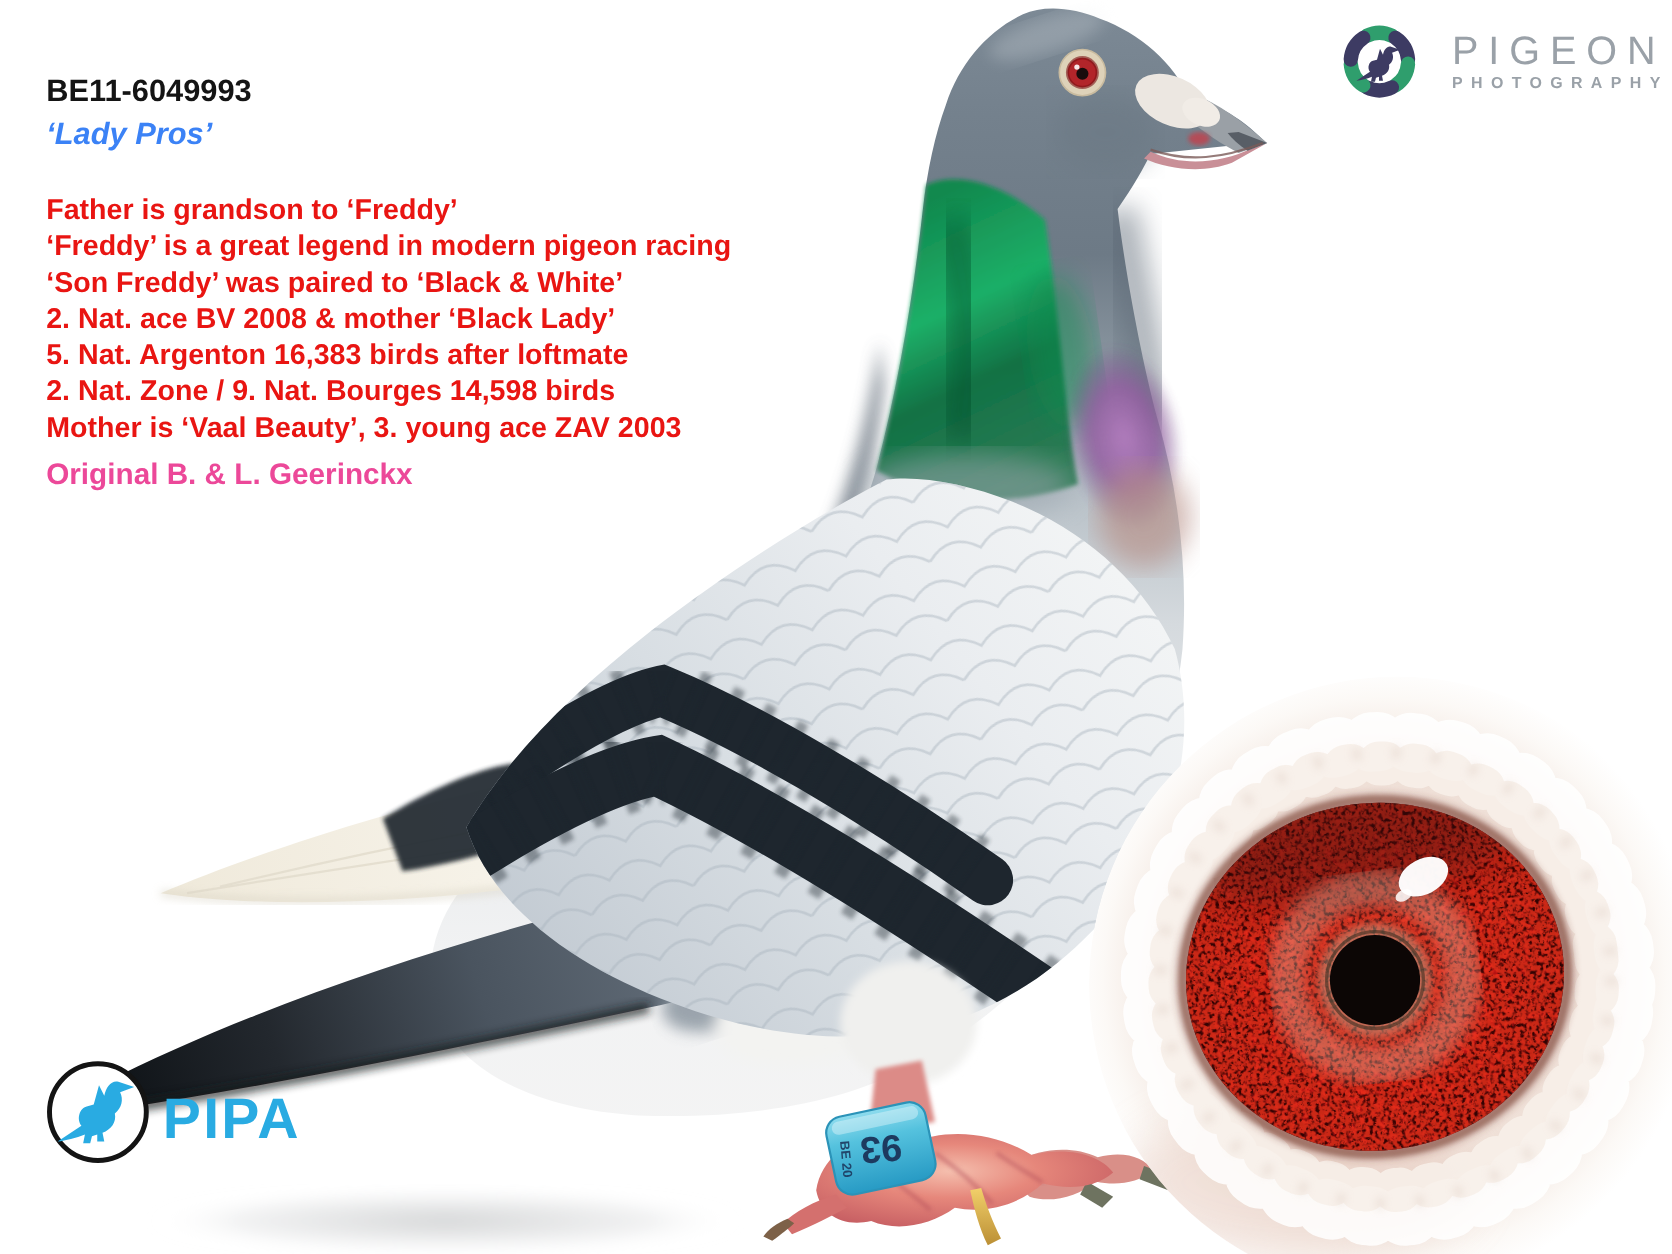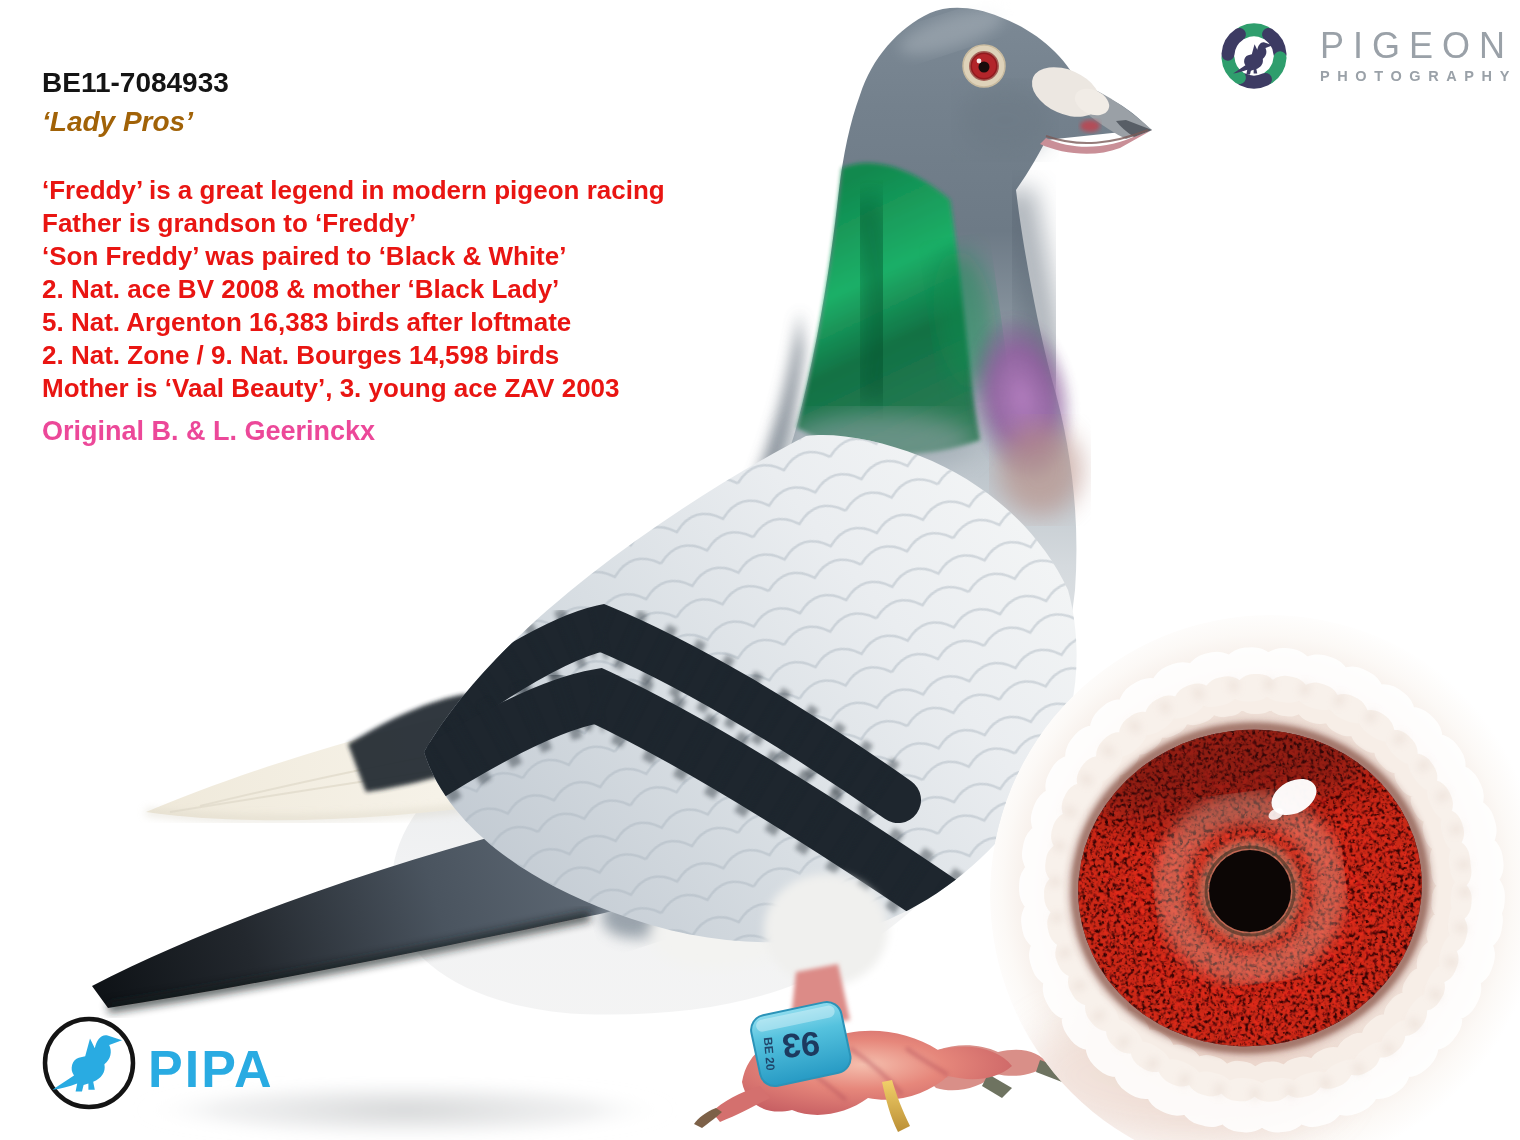--- a/index.html
+++ b/index.html
@@ -3,29 +3,29 @@
 <meta charset="utf-8">
 <style>
   html,body{margin:0;padding:0;background:#888;}
   .page{
     position:relative;width:1520px;height:1140px;background:#ffffff;
     overflow:hidden;font-family:"Liberation Sans",sans-serif;margin:0 auto;
   }
   .photo-svg{position:absolute;left:0;top:0;width:1520px;height:1140px;}
   .bird-text{position:absolute;left:42px;top:68px;width:640px;z-index:5;}
   .ring-number{font-size:28px;font-weight:bold;color:#141414;line-height:1.05;}
-  .bird-name{font-size:28px;font-weight:bold;font-style:italic;color:#a16207;margin-top:9px;}
+  .bird-name{font-size:28px;font-weight:bold;font-style:italic;color:#3b82f6;margin-top:9px;}
   .pedigree{margin-top:36px;color:#e91512;font-size:26px;font-weight:bold;line-height:33px;}
   .origin{margin-top:11px;font-size:27px;font-weight:bold;color:#ec4899;}
   .pg-logo{position:absolute;left:1216px;top:18px;display:flex;align-items:center;z-index:5;}
   .pg-logo svg{flex:0 0 auto;}
   .pg-text{margin-left:28px;}
   .pg-title{font-size:36px;letter-spacing:9px;color:#9aa1a8;line-height:1;}
   .pg-subtitle{font-size:14.5px;letter-spacing:7.6px;color:#9aa1a8;margin-top:5px;line-height:1;font-weight:bold;}
-  .pipa-logo{position:absolute;left:36px;top:1008px;z-index:5;}
+  .pipa-logo{position:absolute;left:36px;top:956px;z-index:5;}
 </style>
 </head>
 <body>
 
 <div class="page">
 
   <svg class="photo-svg" viewBox="0 0 1520 1140">
     <defs>
       <filter id="b2">
           <feGaussianBlur stdDeviation="2"></feGaussianBlur>
@@ -275,25 +275,25 @@
       <circle cx="1250" cy="891" r="41" fill="#0c0605"></circle>
       <circle cx="1250" cy="891" r="44" fill="none" stroke="#3d2f22" stroke-width="3" opacity="0.6"></circle>
       <g>
         <ellipse cx="1294" cy="797" rx="24" ry="16" fill="#ffffff" opacity="0.97" transform="rotate(-28 1294 797)"></ellipse>
         <ellipse cx="1276" cy="814" rx="8" ry="5" fill="#ffffff" opacity="0.85" transform="rotate(-28 1276 814)"></ellipse>
       </g>
     </g>
   </svg>
 
   <div class="bird-text">
-    <div class="ring-number">BE11-7084933</div>
+    <div class="ring-number">BE11-6049993</div>
     <div class="bird-name">‘Lady Pros’</div>
     <div class="pedigree">
+      <div>Father is grandson to ‘Freddy’</div>
       <div>‘Freddy’ is a great legend in modern pigeon racing</div>
-      <div>Father is grandson to ‘Freddy’</div>
       <div>‘Son Freddy’ was paired to ‘Black &amp; White’</div>
       <div>2. Nat. ace BV 2008 &amp; mother ‘Black Lady’</div>
       <div>5. Nat. Argenton 16,383 birds after loftmate</div>
       <div>2. Nat. Zone / 9. Nat. Bourges 14,598 birds</div>
       <div>Mother is ‘Vaal Beauty’, 3. young ace ZAV 2003</div>
     </div>
     <div class="origin">Original B. &amp; L. Geerinckx</div>
   </div>
 
   <div class="pg-logo">

